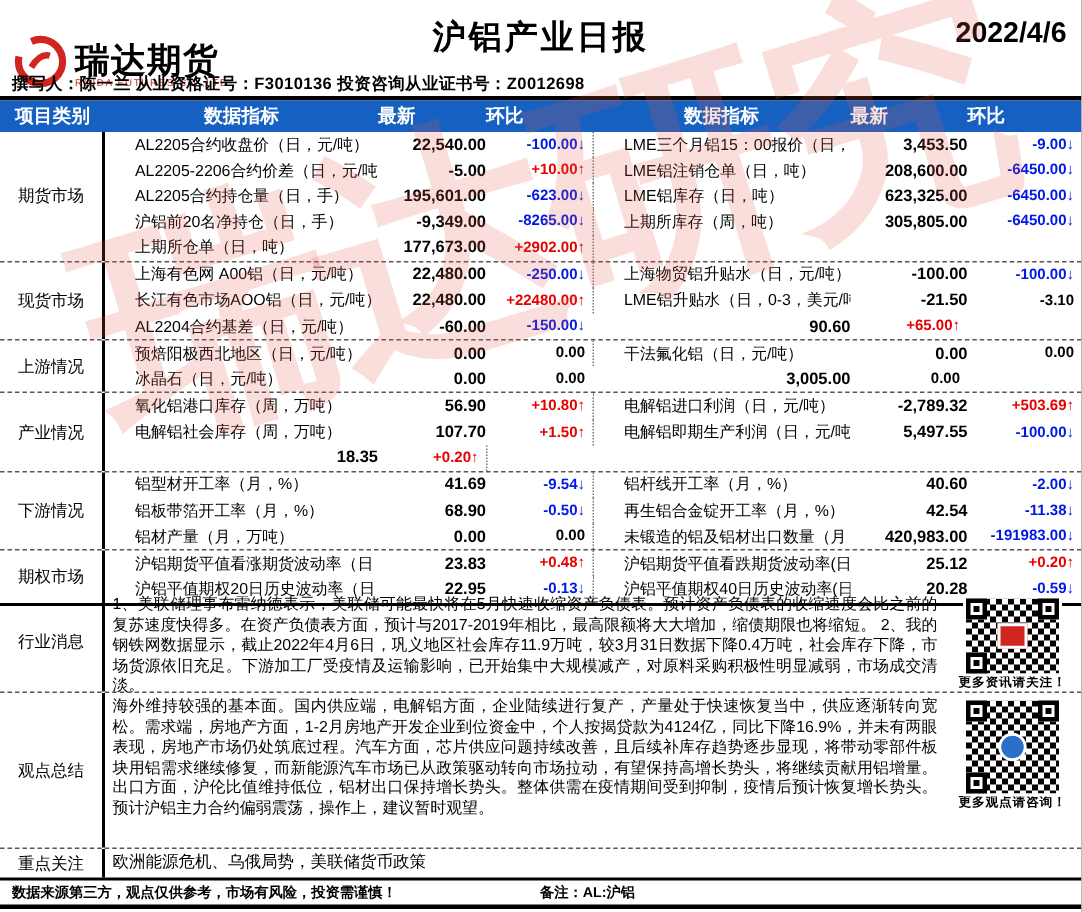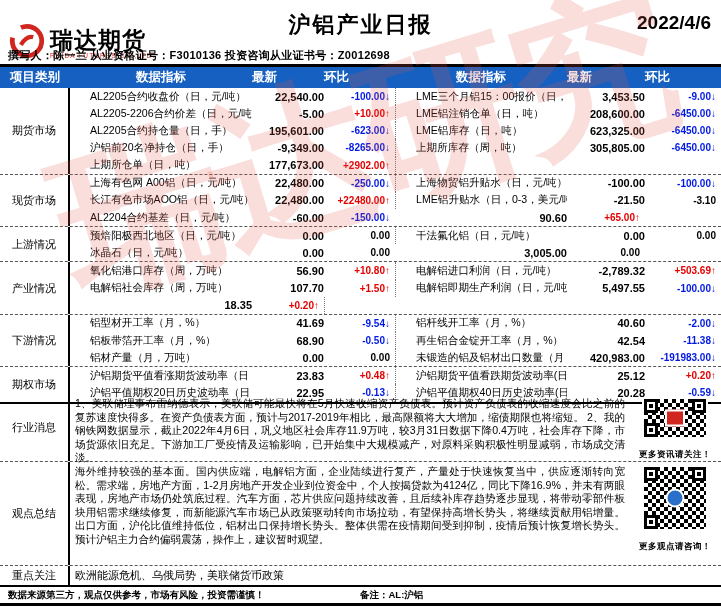--- a/index.html
+++ b/index.html
@@ -43,21 +43,21 @@
   .block .content{flex:1;display:flex;}
   .block .txt{flex:1;font-size:10.6px;line-height:13.5px;padding:3px 4px 0 5px;text-align:justify;}
   .block .qrcol{width:92px;display:flex;flex-direction:column;align-items:center;padding-top:5px;}
   .qr{width:62px;height:62px;position:relative;background:
       repeating-conic-gradient(#000 0 25%,#fff 0 50%) 0 0/8px 8px;outline:2px solid #fff;}
   .qr .f{position:absolute;width:14px;height:14px;border:3px solid #000;background:#fff;box-sizing:border-box;}
   .qr .f::after{content:"";position:absolute;left:2px;top:2px;width:4px;height:4px;background:#000;}
   .qr .f1{left:0;top:0;} .qr .f2{right:0;top:0;} .qr .f3{left:0;bottom:0;}
   .qr .badge{position:absolute;left:50%;top:50%;transform:translate(-50%,-50%);width:16px;height:13px;background:var(--logo-red);border:2px solid #fff;}
   .qr .badge.blue{background:#2a6fc9;border-radius:50%;width:15px;height:15px;}
-  .qr-cap{font-size:8.5px;font-weight:bold;margin-top:12px;letter-spacing:.5px;}
+  .qr-cap{font-size:8.5px;font-weight:bold;margin-top:0;letter-spacing:.5px;}
 
   .news{top:394px;height:68px;border-bottom:1px dashed #555;}
   .view{top:462px;height:104px;border-bottom:1px dashed #555;}
   .focus{top:566px;height:21px;border-bottom:2px solid #000;}
   .focus .txt{font-size:11px;display:flex;align-items:center;padding-top:0;}
   .tbl{border-bottom:2px solid #000;}
 
   
   .foot{position:absolute;left:0;top:589px;width:721px;height:13px;font-size:9.5px;font-weight:bold;}
   .foot .disc{position:absolute;left:8px;}

